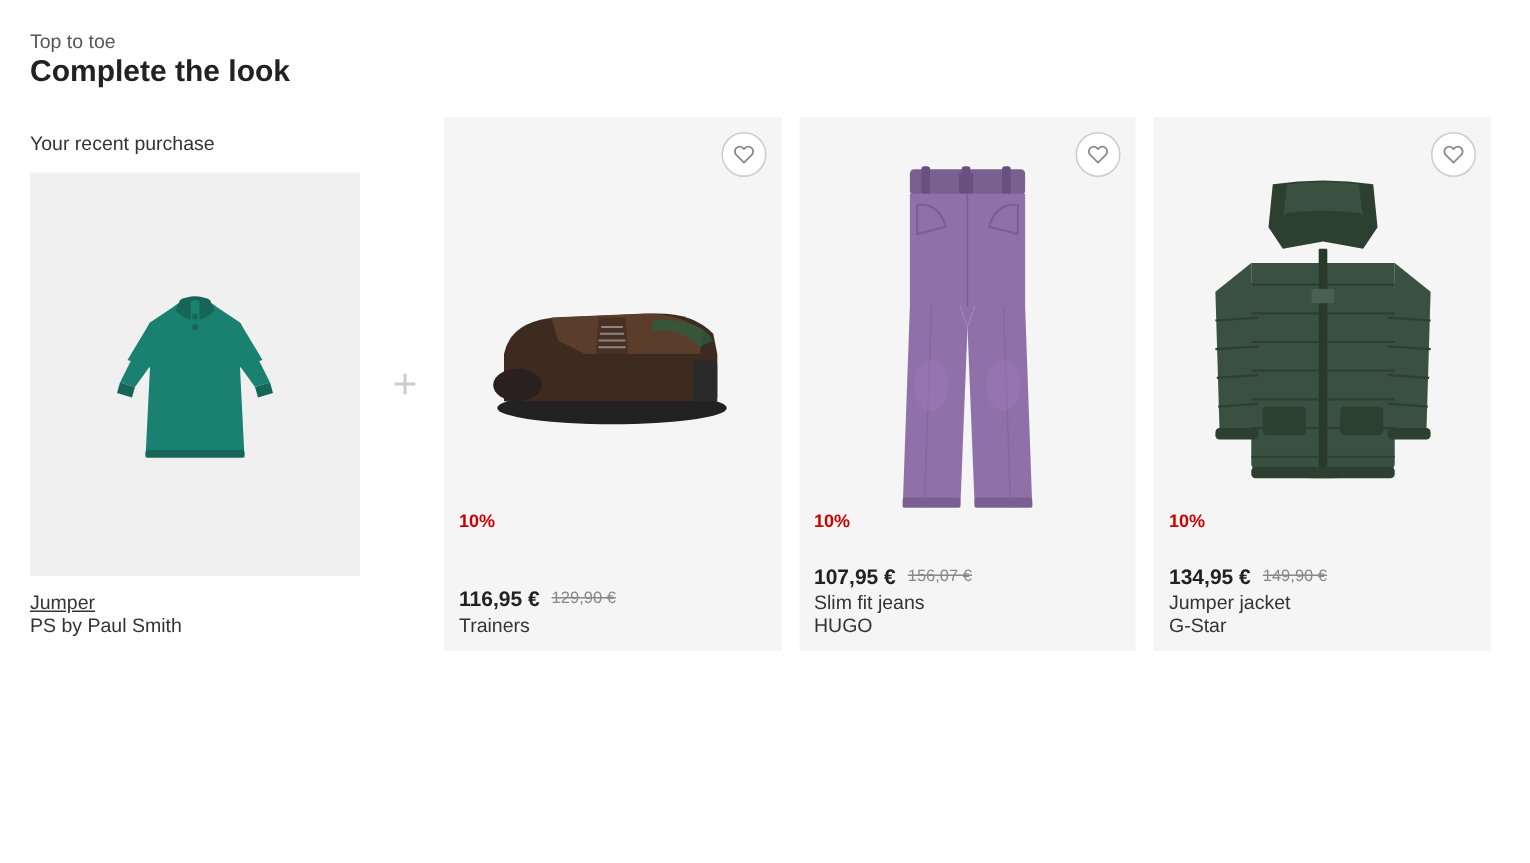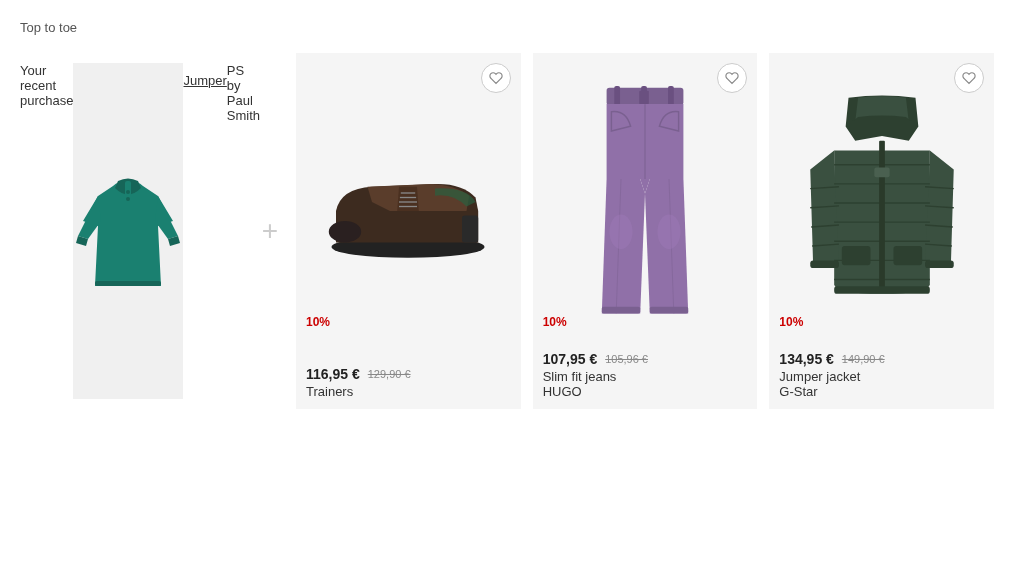--- a/index.html
+++ b/index.html
@@ -26,21 +26,21 @@
     .products-row {
       display: flex;
       align-items: stretch;
       gap: 0;
     }
     .recent-purchase {
       width: 230px;
       min-width: 230px;
       padding: 10px 10px 10px 0;
       display: flex;
-      flex-direction: row;
+      flex-direction: column;
     }
     .recent-label {
       font-size: 13px;
       color: #333;
       margin-bottom: 12px;
       font-weight: normal;
     }
     .recent-image-container {
       background: #f0f0f0;
       flex: 1;
@@ -155,20 +155,21 @@
     
     .shoe-img { width: 180px; height: 100px; }
     .jeans-img { width: 120px; height: 240px; }
     .jacket-img { width: 160px; height: 220px; }
   </style>
 </head>
 <body>
 
 <div class="header">
   <div class="header-subtitle">Top to toe</div>
+  <div class="header-title">Complete the look</div>
 </div>
 
 <div class="products-row">
 
   <div class="recent-purchase">
     <div class="recent-label">Your recent purchase</div>
     <div class="recent-image-container">
 
       <svg class="jumper-svg" viewBox="0 0 110 130" xmlns="http://www.w3.org/2000/svg">
 
@@ -273,21 +274,21 @@
         <ellipse cx="85" cy="155" rx="12" ry="18" fill="#a07ab8" opacity="0.4"></ellipse>
 
         <rect x="15" y="233" width="40" height="7" rx="2" fill="#7a6090"></rect>
         <rect x="65" y="233" width="40" height="7" rx="2" fill="#7a6090"></rect>
       </svg>
     </div>
     <div class="discount-badge">10%</div>
     <div class="product-info">
       <div class="price-row">
         <span class="price-new">107,95 €</span>
-        <span class="price-old">105,96 €</span>
+        <span class="price-old">156,07 €</span>
       </div>
       <div class="product-type">Slim fit jeans</div>
       <div class="product-brand-name">HUGO</div>
     </div>
   </div>
 
   <div class="product-card">
     <button class="wishlist-btn" title="Add to wishlist">
       <svg viewBox="0 0 24 24" fill="none" stroke="#888" stroke-width="2">
         <path d="M20.84 4.61a5.5 5.5 0 0 0-7.78 0L12 5.67l-1.06-1.06a5.5 5.5 0 0 0-7.78 7.78l1.06 1.06L12 21.23l7.78-7.78 1.06-1.06a5.5 5.5 0 0 0 0-7.78z"></path>

